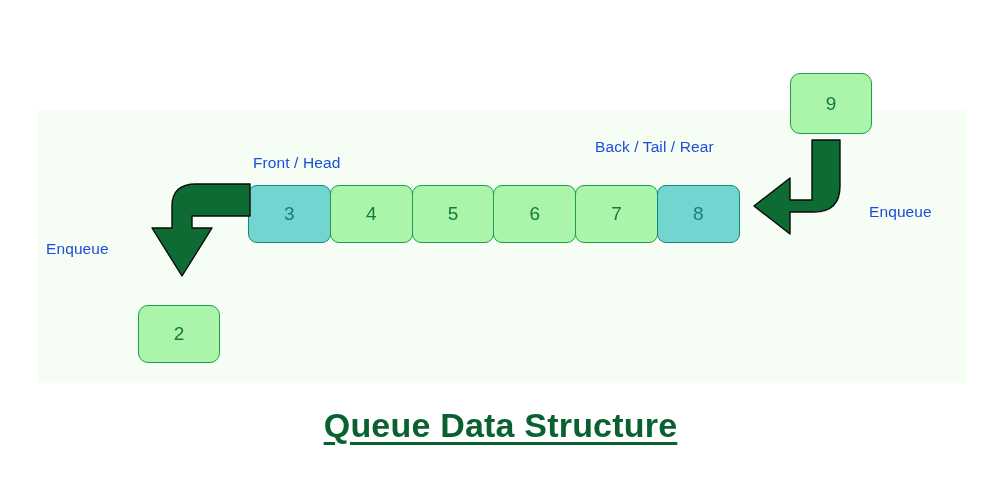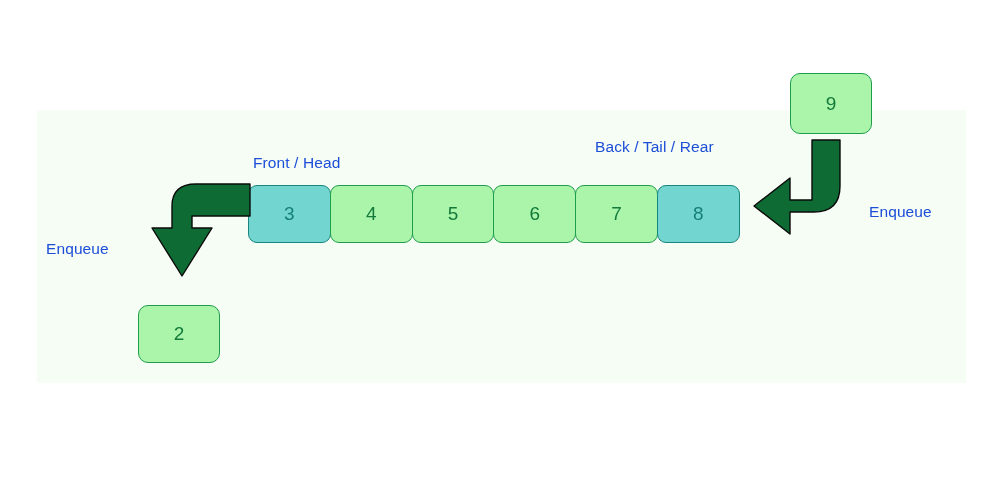--- a/index.html
+++ b/index.html
@@ -157,14 +157,15 @@
              L 22 46
              L 22 24
              Q 22 2 46 2
              Z" fill="#0d6b33" stroke="#0a0a0a" stroke-width="1.4" stroke-linejoin="round"></path>
   </svg>
 
   <div class="lbl" id="lbl-dequeue">Enqueue</div>
 
   <div class="lbl" id="lbl-enqueue">Enqueue</div>
 
+  <div id="title">Queue Data Structure</div>
 
 </div>
 
 </body></html>

